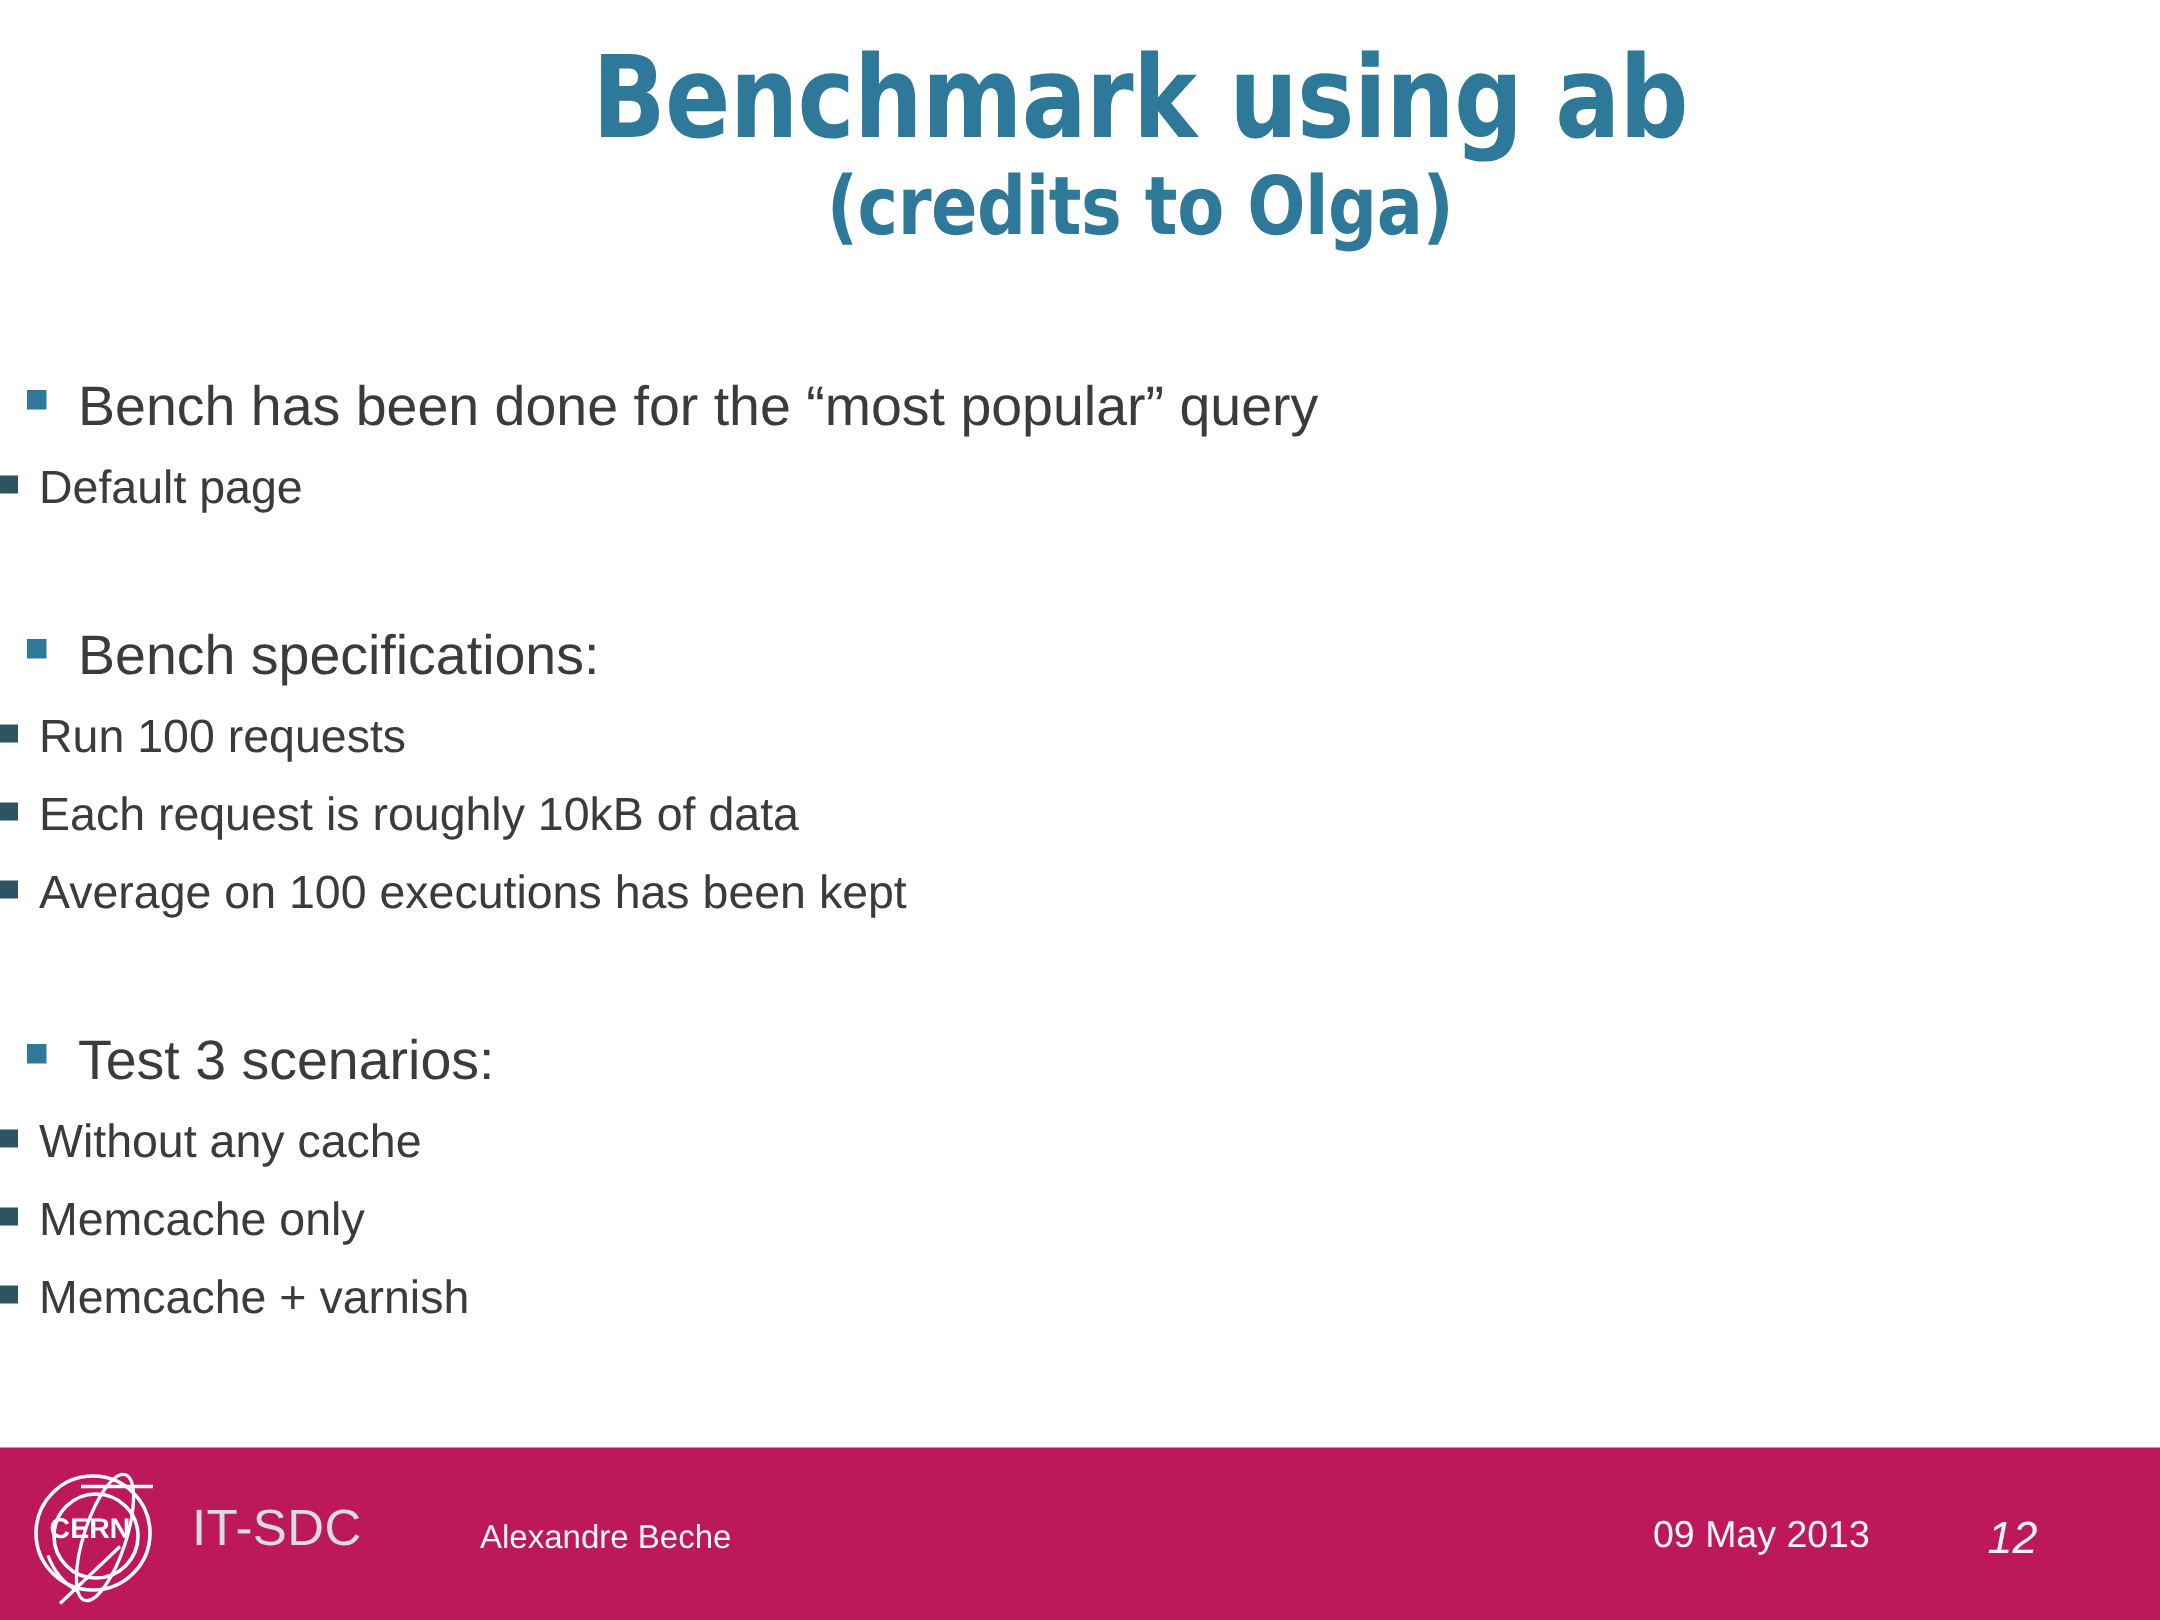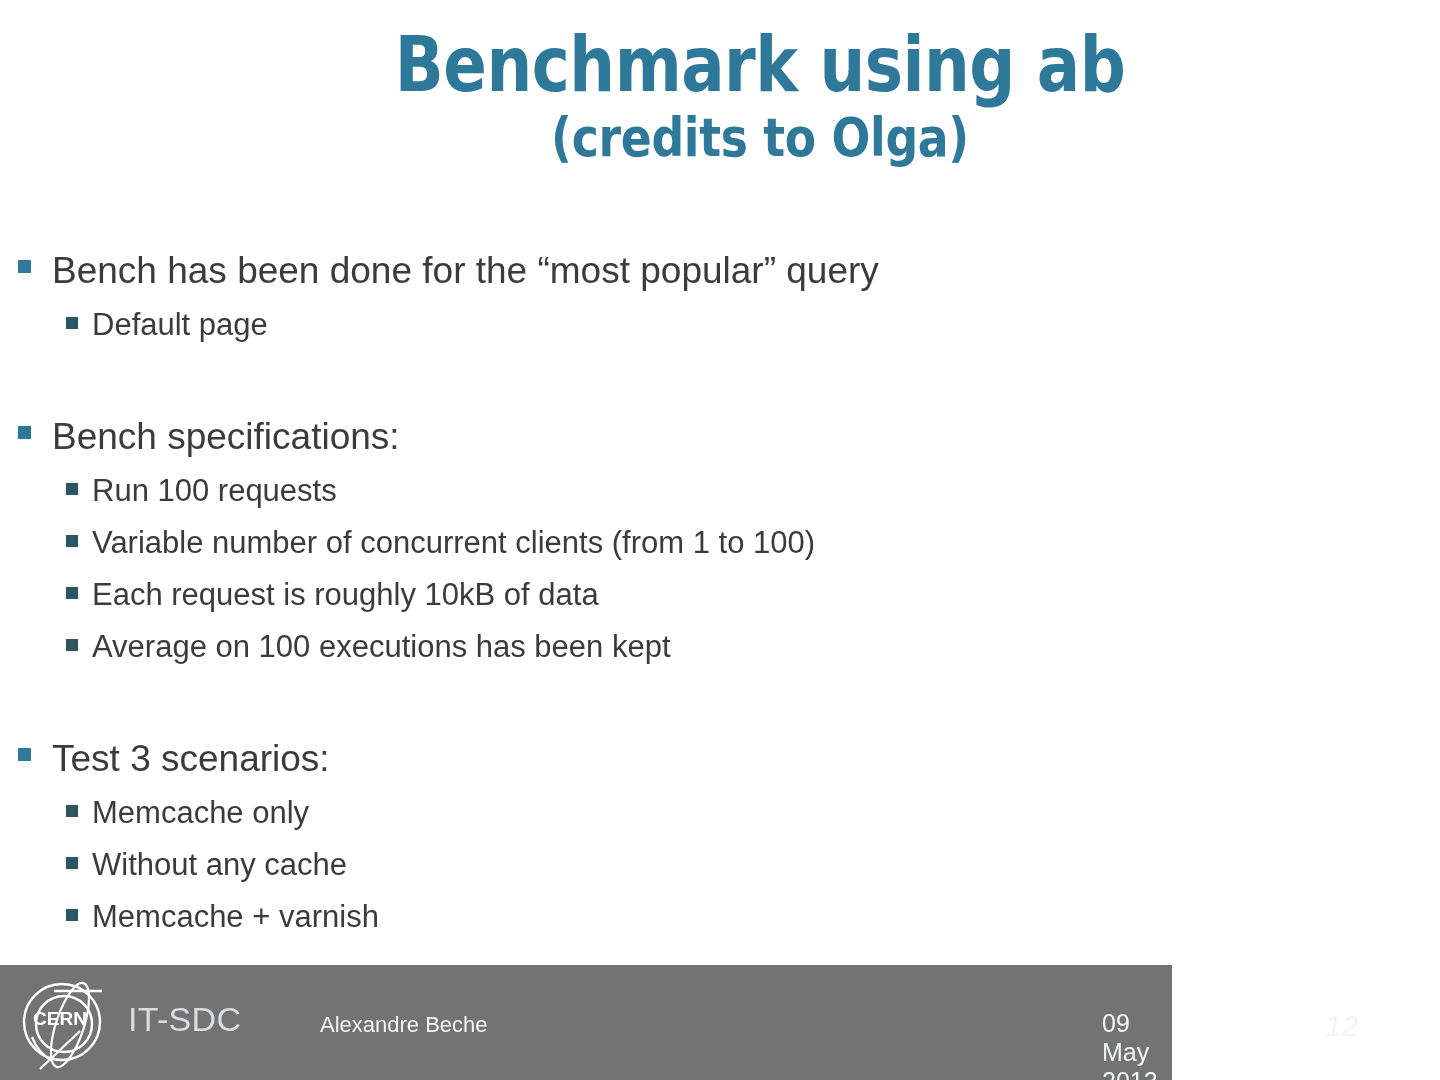--- a/index.html
+++ b/index.html
@@ -90,21 +90,20 @@
     margin-right: 21px;
   }
   .lvl1 .btext {
     font-size: 37px;
     line-height: 55px;
     color: #3B3B3B;
   }
 
   
   .lvl2 {
-    padding-left: 66px;
     min-height: 52px;
   }
   .lvl2 .marker {
     width: 12px;
     height: 12px;
     background: #2C5561;
     margin-top: 18px;
     margin-right: 14px;
   }
   .lvl2 .btext {
@@ -115,23 +114,23 @@
 
   .spacer {
     height: 58px;
   }
 
   
   .footer {
     position: absolute;
     left: 0;
     bottom: 0;
-    width: 1172px;
+    width: 1440px;
     height: 115px;
-    background: #737373;
+    background: #be185d;
   }
   .cern-logo {
     position: absolute;
     left: 18px;
     top: 12px;
     width: 92px;
     height: 96px;
   }
   .footer-dept {
     position: absolute;
@@ -191,50 +190,46 @@
     <div class="bullet lvl1">
       <span class="marker"></span>
       <span class="btext">Bench specifications:</span>
     </div>
 
     <div class="bullet lvl2">
       <span class="marker"></span>
       <span class="btext">Run 100 requests</span>
     </div>
 
-    <div class="bullet lvl2">
-      <span class="marker"></span>
-      <span class="btext">Variable number of concurrent clients (from 1 to 100)</span>
-    </div>
 
     <div class="bullet lvl2">
       <span class="marker"></span>
       <span class="btext">Each request is roughly 10kB of data</span>
     </div>
 
     <div class="bullet lvl2">
       <span class="marker"></span>
       <span class="btext">Average on 100 executions has been kept</span>
     </div>
 
     <div class="spacer"></div>
 
     <div class="bullet lvl1">
       <span class="marker"></span>
       <span class="btext">Test 3 scenarios:</span>
     </div>
 
     <div class="bullet lvl2">
       <span class="marker"></span>
+      <span class="btext">Without any cache</span>
+    </div>
+
+    <div class="bullet lvl2">
+      <span class="marker"></span>
       <span class="btext">Memcache only</span>
-    </div>
-
-    <div class="bullet lvl2">
-      <span class="marker"></span>
-      <span class="btext">Without any cache</span>
     </div>
 
     <div class="bullet lvl2">
       <span class="marker"></span>
       <span class="btext">Memcache + varnish</span>
     </div>
 
   </div>
 
   <div class="footer">

